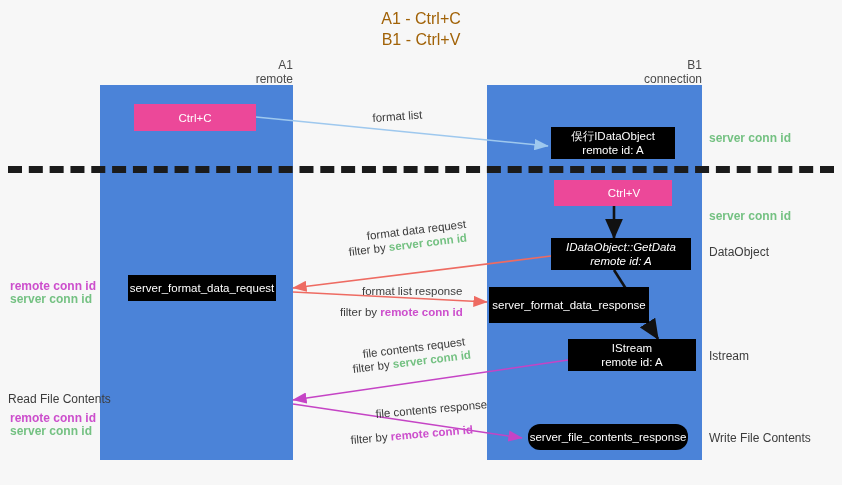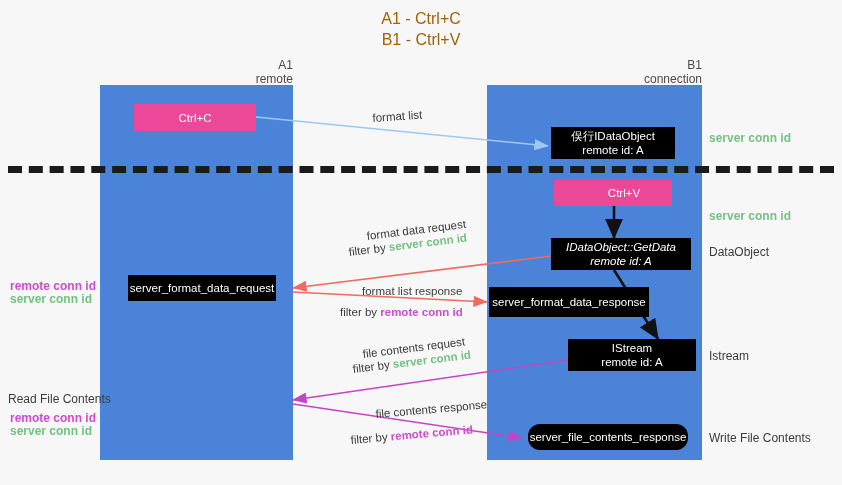--- a/index.html
+++ b/index.html
@@ -158,21 +158,21 @@
 
   <div class="node orange" style="left:568px; top:339px; width:128px; height:32px;">
     <div>IStream</div>
     <div>remote id: A</div>
   </div>
 
   <div class="node orange" style="left:128px; top:275px; width:148px; height:26px;">
     <div>server_format_data_request</div>
   </div>
 
-  <div class="node orange" style="left:489px; top:287px; width:160px; height:30px;">
+  <div class="node orange" style="left:489px; top:287px; width:160px; height:36px;">
     <div>server_format_data_response</div>
   </div>
 
 
   <div class="node orange" style="left:528px; top:424px; width:160px; height:26px;border-radius:12px;">
     <div>server_file_contents_response</div>
   </div>
 
   <div class="side-label green-txt" style="left:709px; top:131px;">server conn id</div>
   <div class="side-label green-txt" style="left:709px; top:209px;">server conn id</div>

